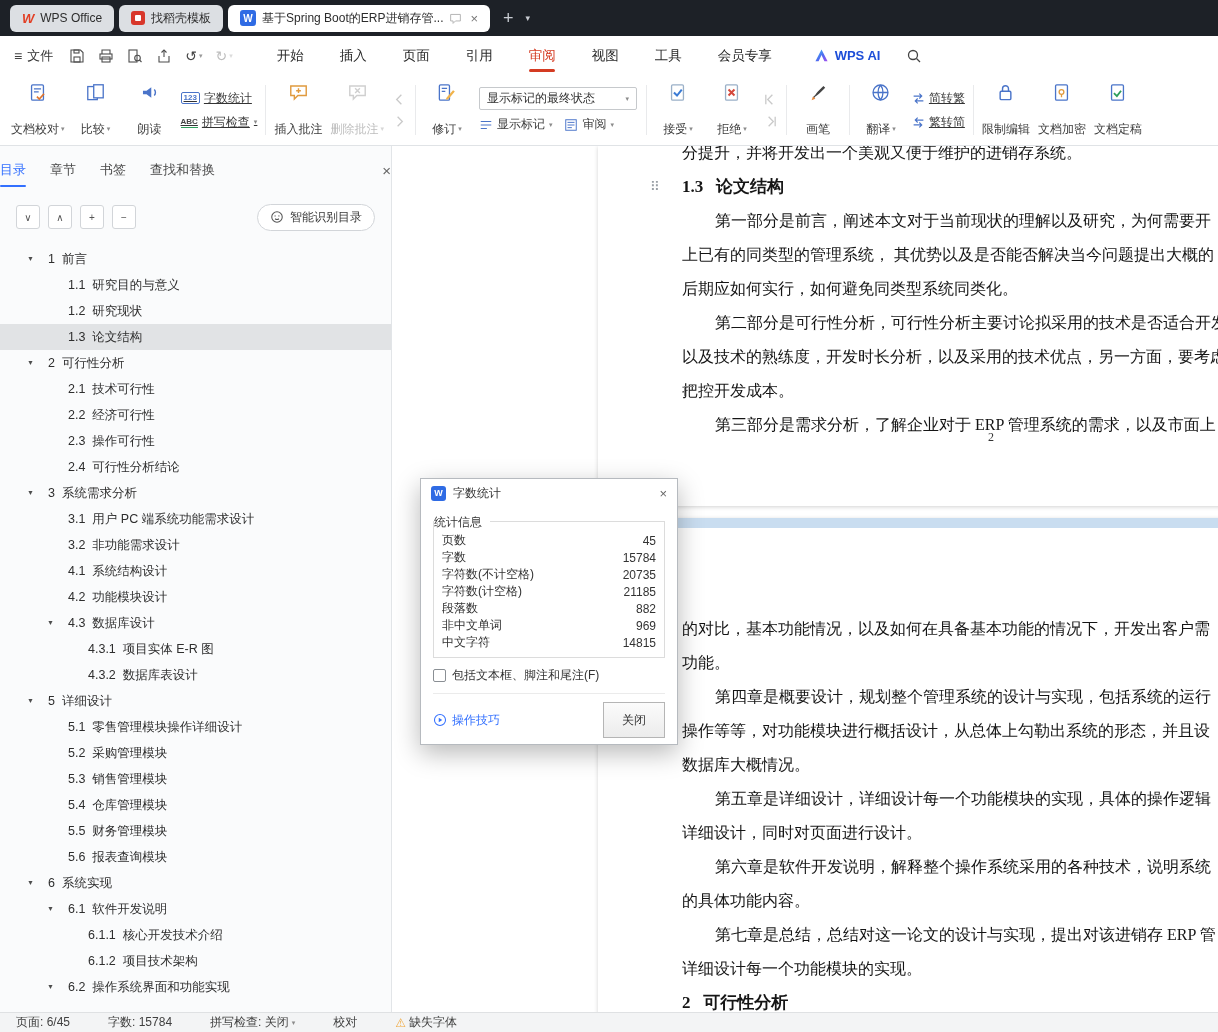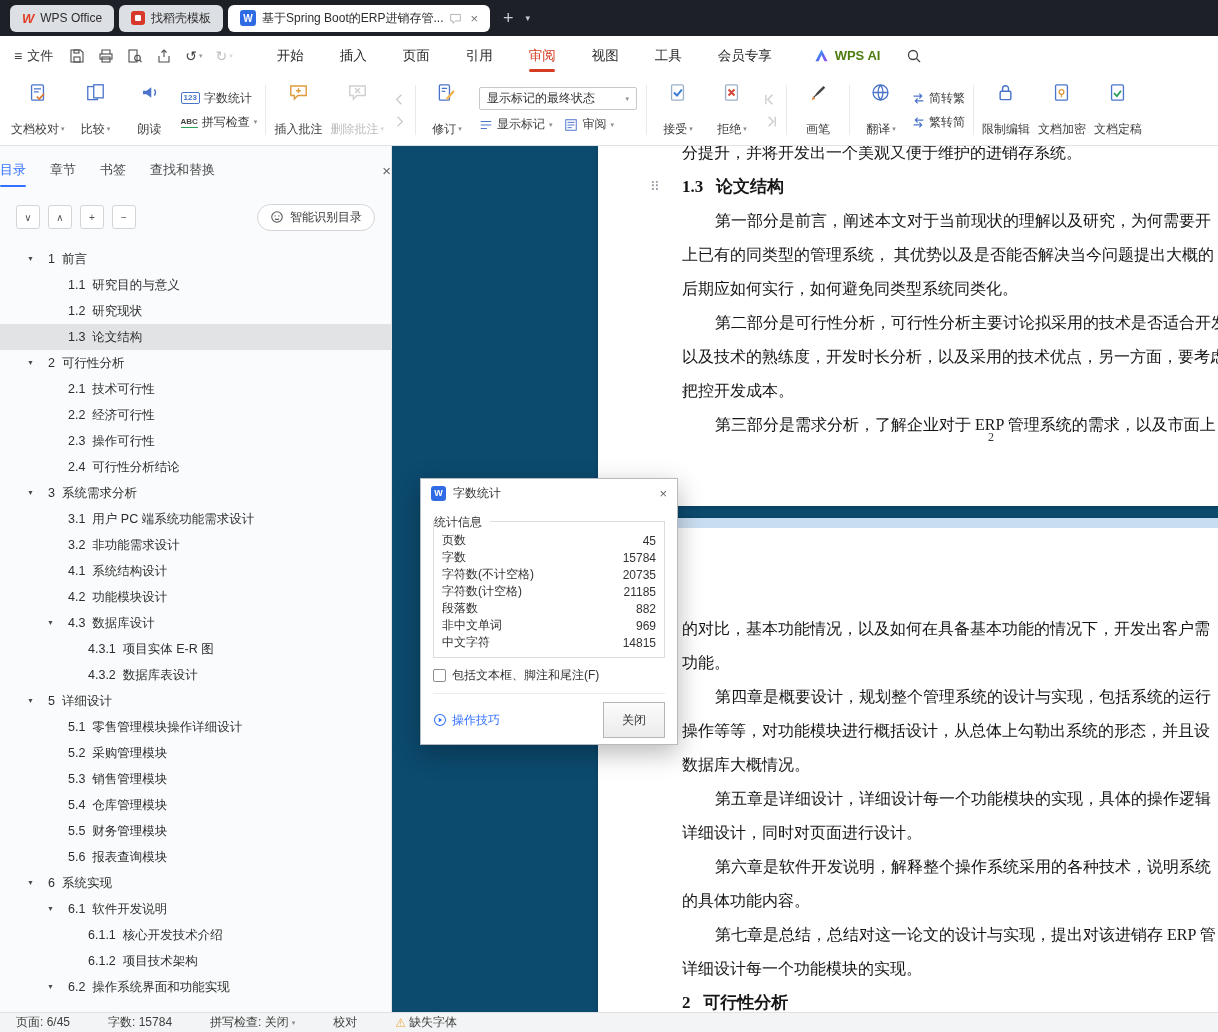--- a/index.html
+++ b/index.html
@@ -28,31 +28,31 @@
   .hamb { font-size:14px; color:#444; }
   .qicons { display:flex; align-items:center; gap:13px; margin-left:16px; }
   .qicon { cursor:pointer; }
   .undo-wrap { display:flex; align-items:center; gap:2px; font-size:14px; color:#444; cursor:pointer; }
   .undo-wrap .crt { font-size:7px; color:#999; }
   .disabled { opacity:.35; }
   .menu-items { display:flex; align-items:center; gap:36px; margin-left:44px; height:100%; }
   .menu-item { position:relative; height:100%; display:flex; align-items:center; font-size:13.5px; color:#2a2a2a; cursor:pointer; }
   .menu-item.active span { color:#d43b22; }
   .menu-item.active::after { content:''; position:absolute; left:50%; transform:translateX(-50%); bottom:3px; width:26px; height:3px; background:#d43b22; border-radius:2px; }
-  .wps-ai { display:flex; align-items:center; gap:6px; margin-left:42px; font-size:13px; font-weight:bold; color:#4d7c0f; cursor:pointer; }
+  .wps-ai { display:flex; align-items:center; gap:6px; margin-left:42px; font-size:13px; font-weight:bold; color:#1d4ed8; cursor:pointer; }
   .search-ic { margin-left:26px; cursor:pointer; }
 
   
   .ribbon { position:absolute; top:75px; left:0; right:0; height:71px; background:#fff; border-bottom:1px solid #e0e3e6; display:flex; align-items:stretch; padding:5px 4px; }
   .rgroup { display:flex; align-items:center; gap:2px; padding:0 4px; }
   .rdiv { width:1px; background:#e9eaec; margin:5px 1px; }
   .bigbtn { min-width:52px; padding:0 3px; display:flex; flex-direction:column; align-items:center; justify-content:center; gap:19px; font-size:12px; color:#3c3c3c; cursor:pointer; border-radius:3px; }
   .bigbtn .lblrow { display:flex; align-items:center; gap:2px; white-space:nowrap; }
   .crt { font-size:7px; color:#8b8b8b; }
-  .smallstack { display:flex; flex-direction:column; justify-content:space-between; gap:7px; padding:0 3px; }
+  .smallstack { display:flex; flex-direction:column; justify-content:space-between; gap:7px; padding:0 3px;text-decoration:underline; }
   .smallbtn { display:flex; align-items:center; gap:4px; font-size:12px; color:#3c3c3c; cursor:pointer; white-space:nowrap; }
   .badge123 { font-size:8px; font-weight:bold; color:#4a74c9; border:1px solid #4a74c9; border-radius:2px; padding:0 2px; line-height:10px; }
   .abcic { font-size:8px; font-weight:bold; color:#444; line-height:10px; border-bottom:1px solid #2e9e5b; }
   .combo { width:158px; height:23px; border:1px solid #c6c9cc; border-radius:2px; display:flex; align-items:center; justify-content:space-between; padding:0 7px; font-size:12px; color:#333; cursor:pointer; background:#fff; }
   .rcol { display:flex; flex-direction:column; justify-content:center; gap:6px; padding:4px 4px; }
   .rrow { display:flex; align-items:center; gap:12px; }
 
   
   .sidebar { position:absolute; top:146px; left:0; width:392px; bottom:20px; background:#fafbfc; border-right:1px solid #e2e5e8; display:flex; flex-direction:column; overflow:hidden; }
   .sb-tabs { height:48px; flex:0 0 auto; display:flex; align-items:center; padding:0 0; gap:24px; font-size:13px; color:#4a4a4a; }
@@ -67,21 +67,21 @@
   .toc-item { height:26px; display:flex; align-items:center; font-size:12.5px; color:#2e2e2e; position:relative; cursor:pointer; }
   .toc-item .tri { position:absolute; font-size:7px; color:#4d4d4d; display:none; top:9px; }
   .toc-item.exp .tri { display:block; }
   .toc-item.lv1 { padding-left:48px; } .toc-item.lv1 .tri { left:27px; }
   .toc-item.lv2 { padding-left:68px; } .toc-item.lv2 .tri { left:47px; }
   .toc-item.lv3 { padding-left:88px; }
   .toc-item.selected { background:#e1e3e5; }
   .toc-label { white-space:pre; overflow:hidden; text-overflow:ellipsis; }
 
   
-  .docarea { position:absolute; top:146px; left:392px; right:0; bottom:20px; background:#0c4a6e; overflow:hidden; }
+  .docarea { position:absolute; top:146px; left:392px; right:0; bottom:20px; background:#ffffff; overflow:hidden; }
   .page { position:absolute; left:206px; width:786px; background:#fff; box-shadow:0 1px 4px rgba(0,0,0,.18); }
   .page1 { top:0; height:360px; }
   .page2 { top:372px; height:660px; }
   .band { position:absolute; top:0; left:0; right:0; height:10px; background:#c9ddf0; }
   .ptext { position:absolute; left:84px; font-family:"Liberation Serif", serif; font-size:16px; color:#151515; }
   .p1text { top:-10px; } .p2text { top:94px; }
   .docline { position:relative; white-space:nowrap; height:34px; line-height:34px; }
   .docline .handle { display:none; position:absolute; left:-32px; top:0; color:#9aa0a6; font-size:13px; font-family:"DejaVu Sans", sans-serif; cursor:grab; }
   .docline.heading .handle { display:block; }
   .docline.heading .linetext, .docline.heading2 .linetext { font-weight:bold; font-size:17px; }

